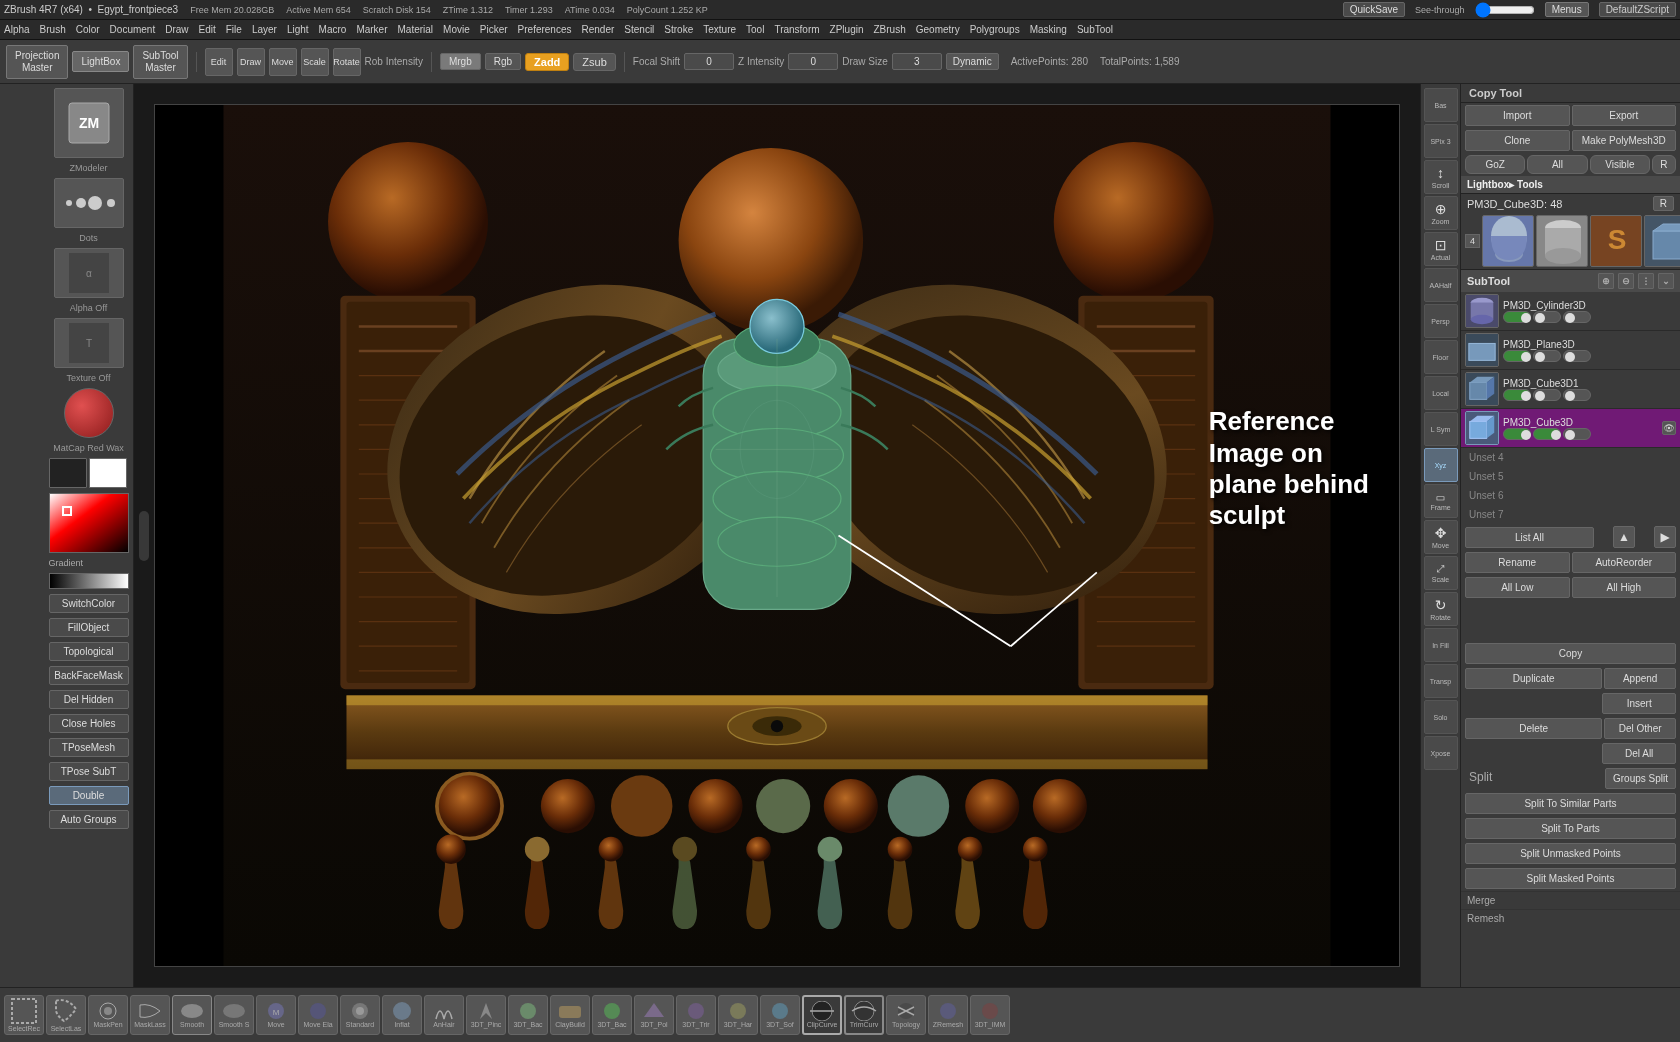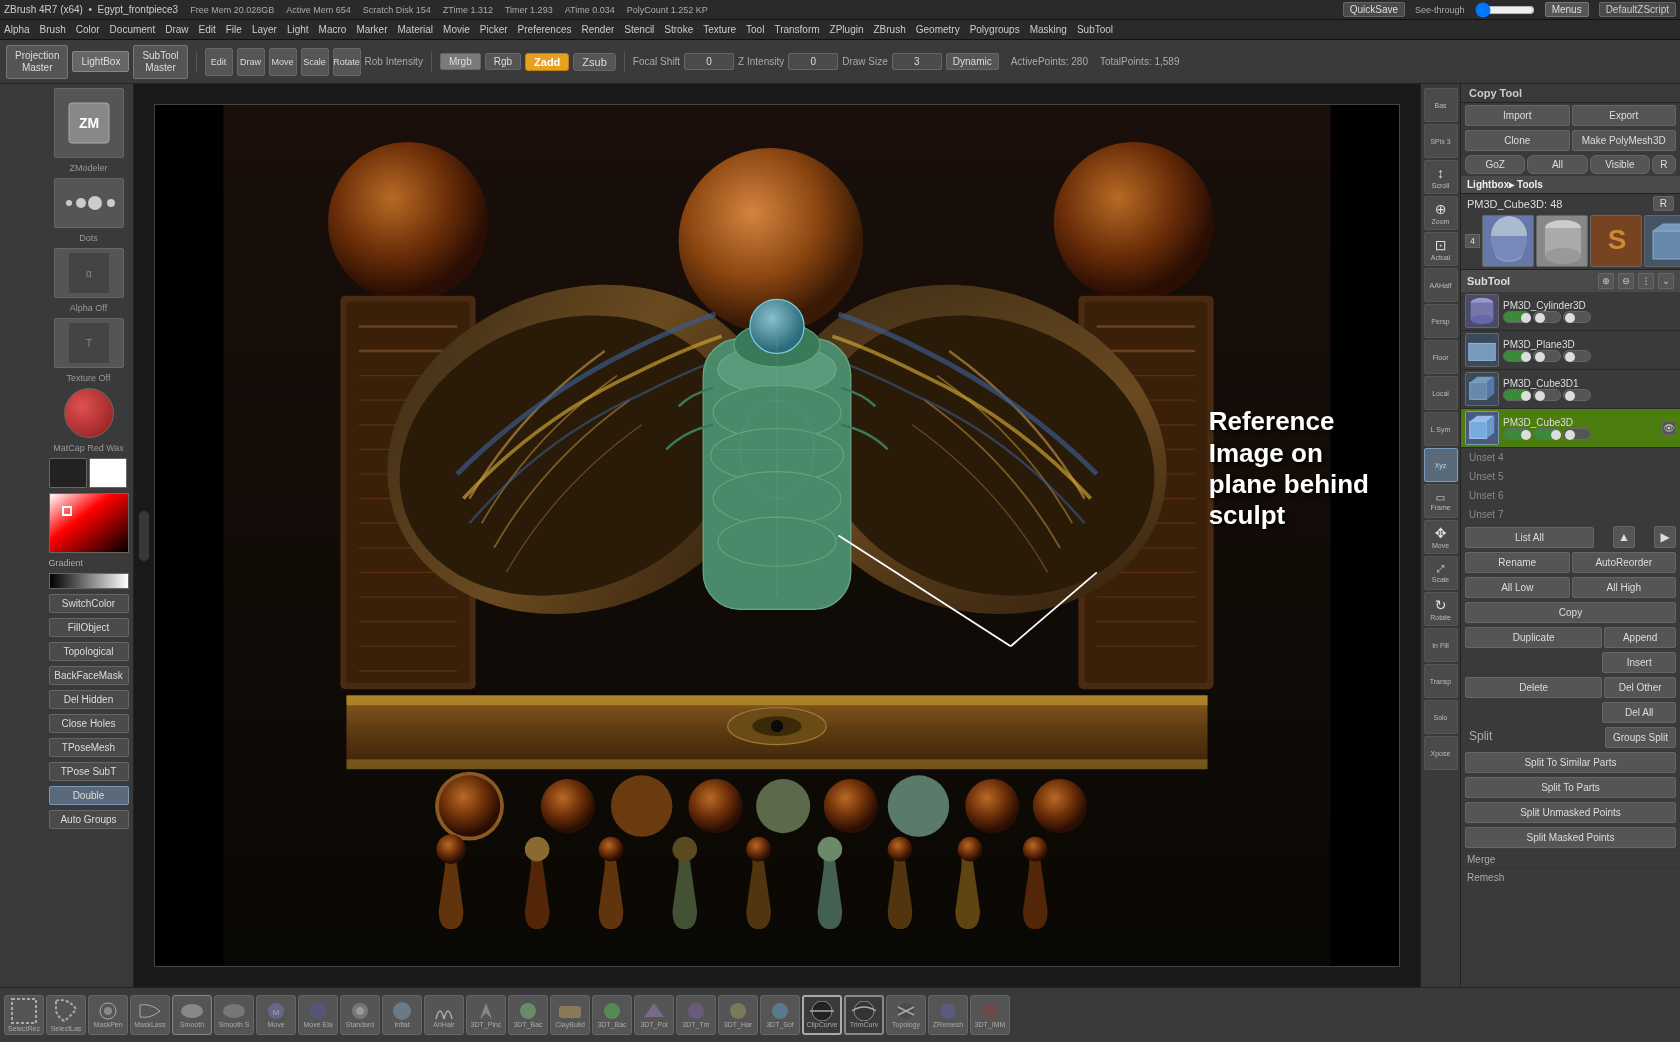--- a/index.html
+++ b/index.html
@@ -369,21 +369,21 @@
       align-items: center;
     }
     .subtool-item {
       display: flex;
       align-items: center;
       gap: 4px;
       padding: 2px 4px;
       border-bottom: 1px solid #2a2a2a;
       cursor: pointer;
     }
-    .subtool-item.selected { background: #4d7c0f; }
+    .subtool-item.selected { background: #701a75; }
     .subtool-eye {
       width: 14px;
       height: 14px;
       background: #555;
       border: 1px solid #666;
       border-radius: 2px;
       display: flex;
       align-items: center;
       justify-content: center;
       font-size: 9px;
@@ -1133,21 +1133,21 @@
       <button class="half-btn">Rename</button>
       <button class="half-btn">AutoReorder</button>
     </div>
 
     <div class="two-col-btns">
       <button class="half-btn">All Low</button>
       <button class="half-btn">All High</button>
     </div>
 
     <div class="two-col-btns">
-      <button class="half-btn" style="flex:2;">Copy</button>
+      <button class="half-btn" style="flex:2;margin-top:41px;">Copy</button>
     </div>
 
     <div class="two-col-btns">
       <button class="half-btn" style="flex:2;">Duplicate</button>
       <button class="half-btn">Append</button>
     </div>
     <div class="two-col-btns">
       <div style="flex:2;"></div>
       <button class="half-btn">Insert</button>
     </div>

